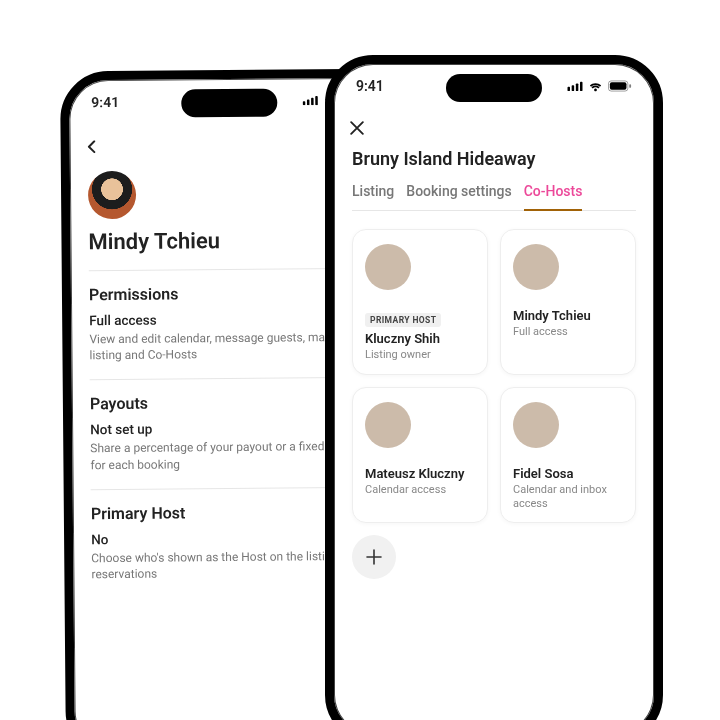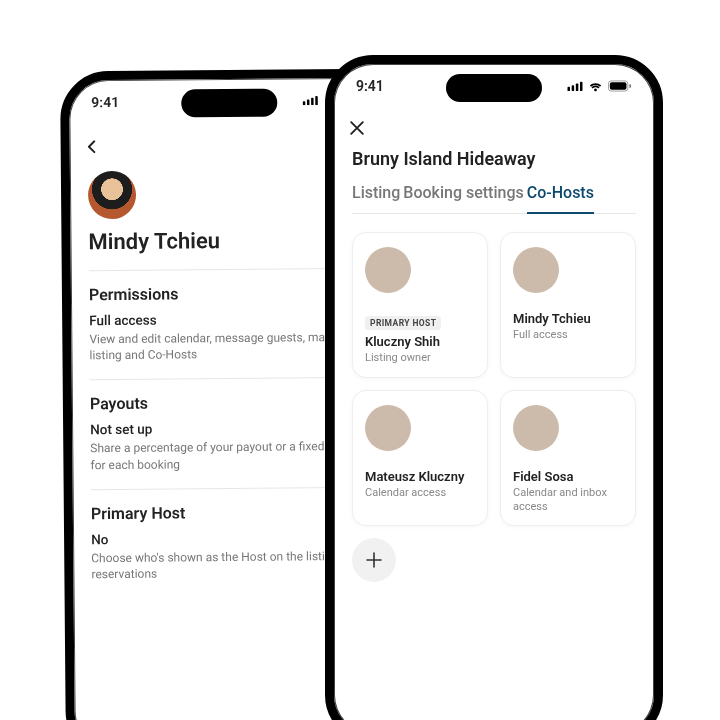--- a/index.html
+++ b/index.html
@@ -33,23 +33,23 @@
   .avatar-lg{width:48px;height:48px;border-radius:50%;background:#b88;display:block;margin-bottom:10px;overflow:hidden}
   .title-lg{font-size:22px;font-weight:600;margin:0 0 16px}
   .divider{height:1px;background:#e6e6e6;margin:0 0 14px}
   .section h3{font-size:16px;font-weight:600;margin:0 0 8px}
   .section .value{font-size:13.5px;font-weight:500;margin:0 0 3px}
   .section .desc{font-size:12px;color:#777;line-height:1.35;margin:0 0 16px}
 
   
   .close-x{margin:6px 0 10px -2px;cursor:pointer;font-size:18px;line-height:1}
   .page-title{font-size:18px;font-weight:600;margin:0 0 14px}
-  .tabs{display:flex;gap:3px;border-bottom:1px solid #e6e6e6;font-size:16px;font-weight:500}
+  .tabs{display:flex;gap:12px;border-bottom:1px solid #e6e6e6;font-size:14px;font-weight:500}
   .tab{padding:0 0 10px;color:#777;cursor:pointer}
-  .tab.active{color:#0c4a6e;border-bottom:2px solid #0c4a6e;margin-bottom:-1px}
+  .tab.active{color:#ec4899;border-bottom:2px solid #a16207;margin-bottom:-1px}
 
   .cards{display:grid;grid-template-columns:1fr 1fr;gap:12px;margin-top:18px}
   .card{border:1px solid #eee;border-radius:14px;padding:14px 12px 12px;box-shadow:0 1px 4px rgba(0,0,0,0.04);background:#fff}
   .card .avatar{width:46px;height:46px;border-radius:50%;background:#cba;margin-bottom:18px;overflow:hidden}
   .badge{display:inline-block;font-size:8.5px;font-weight:700;letter-spacing:0.4px;background:#f0f0f0;color:#444;padding:2px 5px;border-radius:3px;margin-bottom:4px}
   .card .name{font-size:13px;font-weight:600;margin:0 0 2px}
   .card .role{font-size:11px;color:#888;line-height:1.25;margin:0}
 
   .add-card{width:44px;height:44px;border-radius:50%;background:#f1f1f1;display:flex;align-items:center;justify-content:center;font-size:22px;color:#333;margin-top:12px;cursor:pointer}
 

